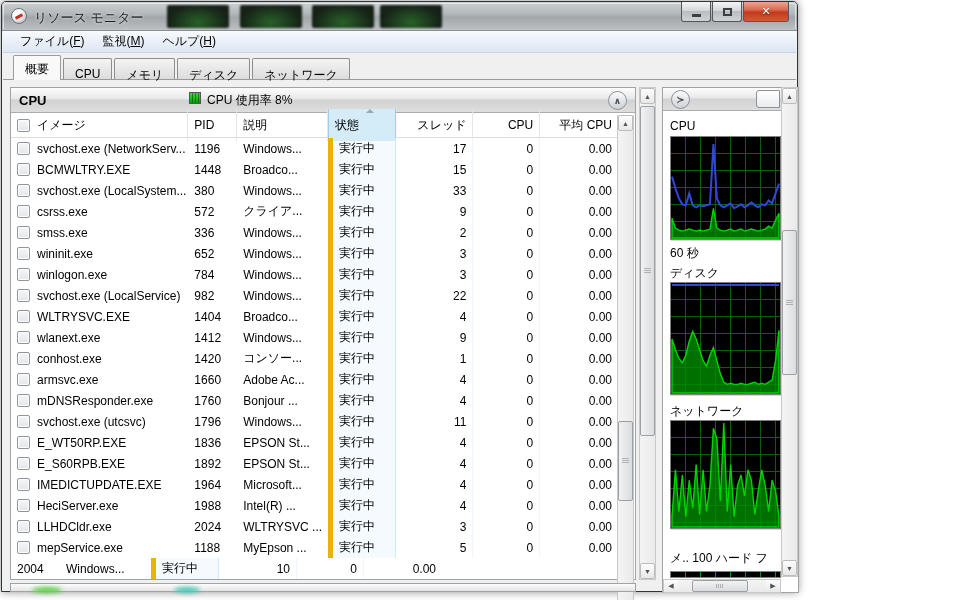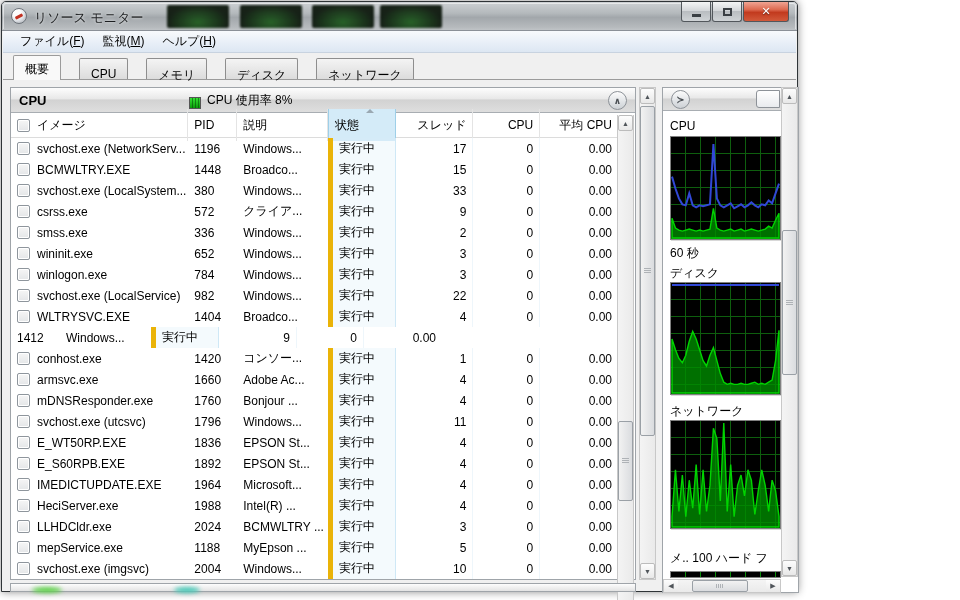--- a/index.html
+++ b/index.html
@@ -38,32 +38,32 @@
   .glyph-max { width:9px; height:8px; border:2px solid #3a3f44; }
   
   #menubar { position:absolute; left:1px; top:29px; width:calc(100% - 2px); height:22px;
     background:linear-gradient(#f8fafc,#e7eef7 60%,#dde7f3); border-bottom:1px solid #c8d3e0;
     display:flex; align-items:center; padding-left:8px; font-size:12px; }
   .menu-item { padding:19px 9px; }
   .u { text-decoration:underline; }
   #tabbar { position:absolute; left:1px; top:51px; width:calc(100% - 2px); height:27px;
     background:#f0f0f0; border-bottom:1px solid #9b9b9b; padding-left:10px;
     display:flex; align-items:flex-end; font-size:12px; }
-  .tab { height:21px; padding:8px 11px 0; margin-right:18px; border:1px solid #8e8e8e; border-bottom:none;
+  .tab { height:21px; padding:8px 11px 0; margin-right:2px; border:1px solid #8e8e8e; border-bottom:none;
     border-radius:2px 2px 0 0; background:linear-gradient(#f4f4f4,#dcdcdc); white-space:nowrap; }
   .tab.active { height:25px; background:#f9f9f9; border-color:#9b9b9b; position:relative; z-index:2;
     margin-bottom:-1px; padding-top:5px; }
   
   #left-pane { position:absolute; left:8px; top:85px; width:626px; height:493px;
     border:1px solid #9fa4a9; background:#fff; }
   #cpu-header { position:absolute; left:0; top:0; width:100%; height:25px;
     background:linear-gradient(#fdfdfd,#e8e8e8 45%,#d2d2d2 50%,#dedede);
     border-bottom:1px solid #a8adb2; display:flex; align-items:center; font-size:12px; }
   #cpu-header .sec-title { font-weight:bold; font-size:13px; margin-left:8px; width:170px; }
-  .legend { display:flex; align-items:flex-end; width:255px; }
+  .legend { display:flex; align-items:flex-start; width:255px; }
   .legend-sq { width:12px; height:12px; border:1px solid #555; margin-right:6px; }
   .legend-sq.green { background:linear-gradient(#33e033,#0a9c0a);
     background-image:repeating-linear-gradient(to right,transparent 0 2px,rgba(0,60,0,.5) 2px 3px),linear-gradient(#33e033,#0a9c0a); }
   .legend-sq.blue { background:linear-gradient(#7db3e8,#2a62c9);
     background-image:repeating-linear-gradient(to right,transparent 0 2px,rgba(10,30,90,.4) 2px 3px),linear-gradient(#7db3e8,#2a62c9); }
   .chev-btn { position:absolute; right:8px; top:3px; width:19px; height:19px; border-radius:50%;
     border:1px solid #8d9298; background:linear-gradient(#fcfcfc,#dfe2e5 60%,#cdd1d5);
     display:flex; align-items:center; justify-content:center; font-size:9px; color:#4a4f54; font-weight:bold; }
   
   #tbl-header { position:absolute; left:0; top:25px; width:607px; height:25px; background:#fff;
@@ -314,20 +314,24 @@
             <span>WLTRYSVC.EXE</span>
           </div>
         <div class="tc col-pid">1404</div>
         <div class="tc col-desc">Broadco...</div>
         <div class="tc col-status">実行中</div>
         <div class="tc r col-threads">4</div>
         <div class="tc r col-cpu">0</div>
         <div class="tc r col-avg">0.00</div>
       </div>
         <div class="trow">
+        <div class="tc col-image">
+            <span class="checkbox"></span>
+            <span>wlanext.exe</span>
+          </div>
         <div class="tc col-pid">1412</div>
         <div class="tc col-desc">Windows...</div>
         <div class="tc col-status">実行中</div>
         <div class="tc r col-threads">9</div>
         <div class="tc r col-cpu">0</div>
         <div class="tc r col-avg">0.00</div>
       </div>
         <div class="trow">
         <div class="tc col-image">
             <span class="checkbox"></span>
@@ -423,43 +427,39 @@
         <div class="tc r col-threads">4</div>
         <div class="tc r col-cpu">0</div>
         <div class="tc r col-avg">0.00</div>
       </div>
         <div class="trow">
         <div class="tc col-image">
             <span class="checkbox"></span>
             <span>LLHDCldr.exe</span>
           </div>
         <div class="tc col-pid">2024</div>
-        <div class="tc col-desc">BCMWLTRY ...</div>
+        <div class="tc col-desc">WLTRYSVC ...</div>
         <div class="tc col-status">実行中</div>
         <div class="tc r col-threads">3</div>
         <div class="tc r col-cpu">0</div>
         <div class="tc r col-avg">0.00</div>
       </div>
         <div class="trow">
         <div class="tc col-image">
             <span class="checkbox"></span>
             <span>mepService.exe</span>
           </div>
         <div class="tc col-pid">1188</div>
         <div class="tc col-desc">MyEpson ...</div>
         <div class="tc col-status">実行中</div>
         <div class="tc r col-threads">5</div>
         <div class="tc r col-cpu">0</div>
         <div class="tc r col-avg">0.00</div>
       </div>
         <div class="trow">
-        <div class="tc col-image">
-            <span class="checkbox"></span>
-            <span>svchost.exe (imgsvc)</span>
-          </div>
         <div class="tc col-pid">2004</div>
         <div class="tc col-desc">Windows...</div>
         <div class="tc col-status">実行中</div>
         <div class="tc r col-threads">10</div>
         <div class="tc r col-cpu">0</div>
         <div class="tc r col-avg">0.00</div>
       </div>
       </div>
 
     <div class="sb-v" id="tbl-sb">

